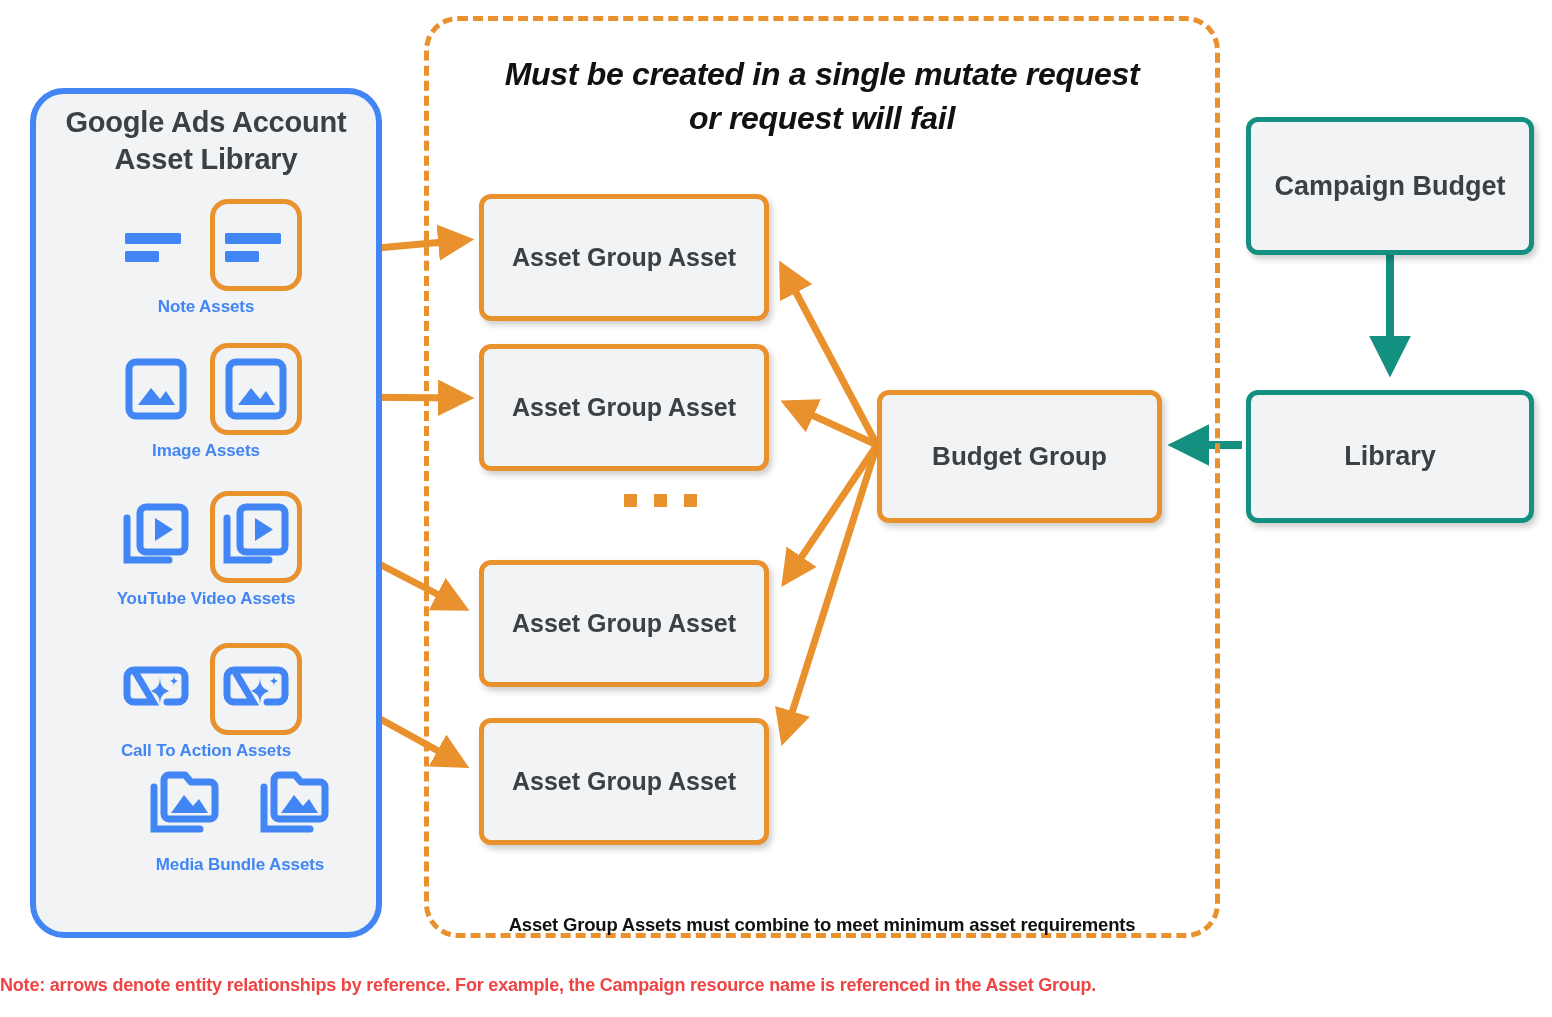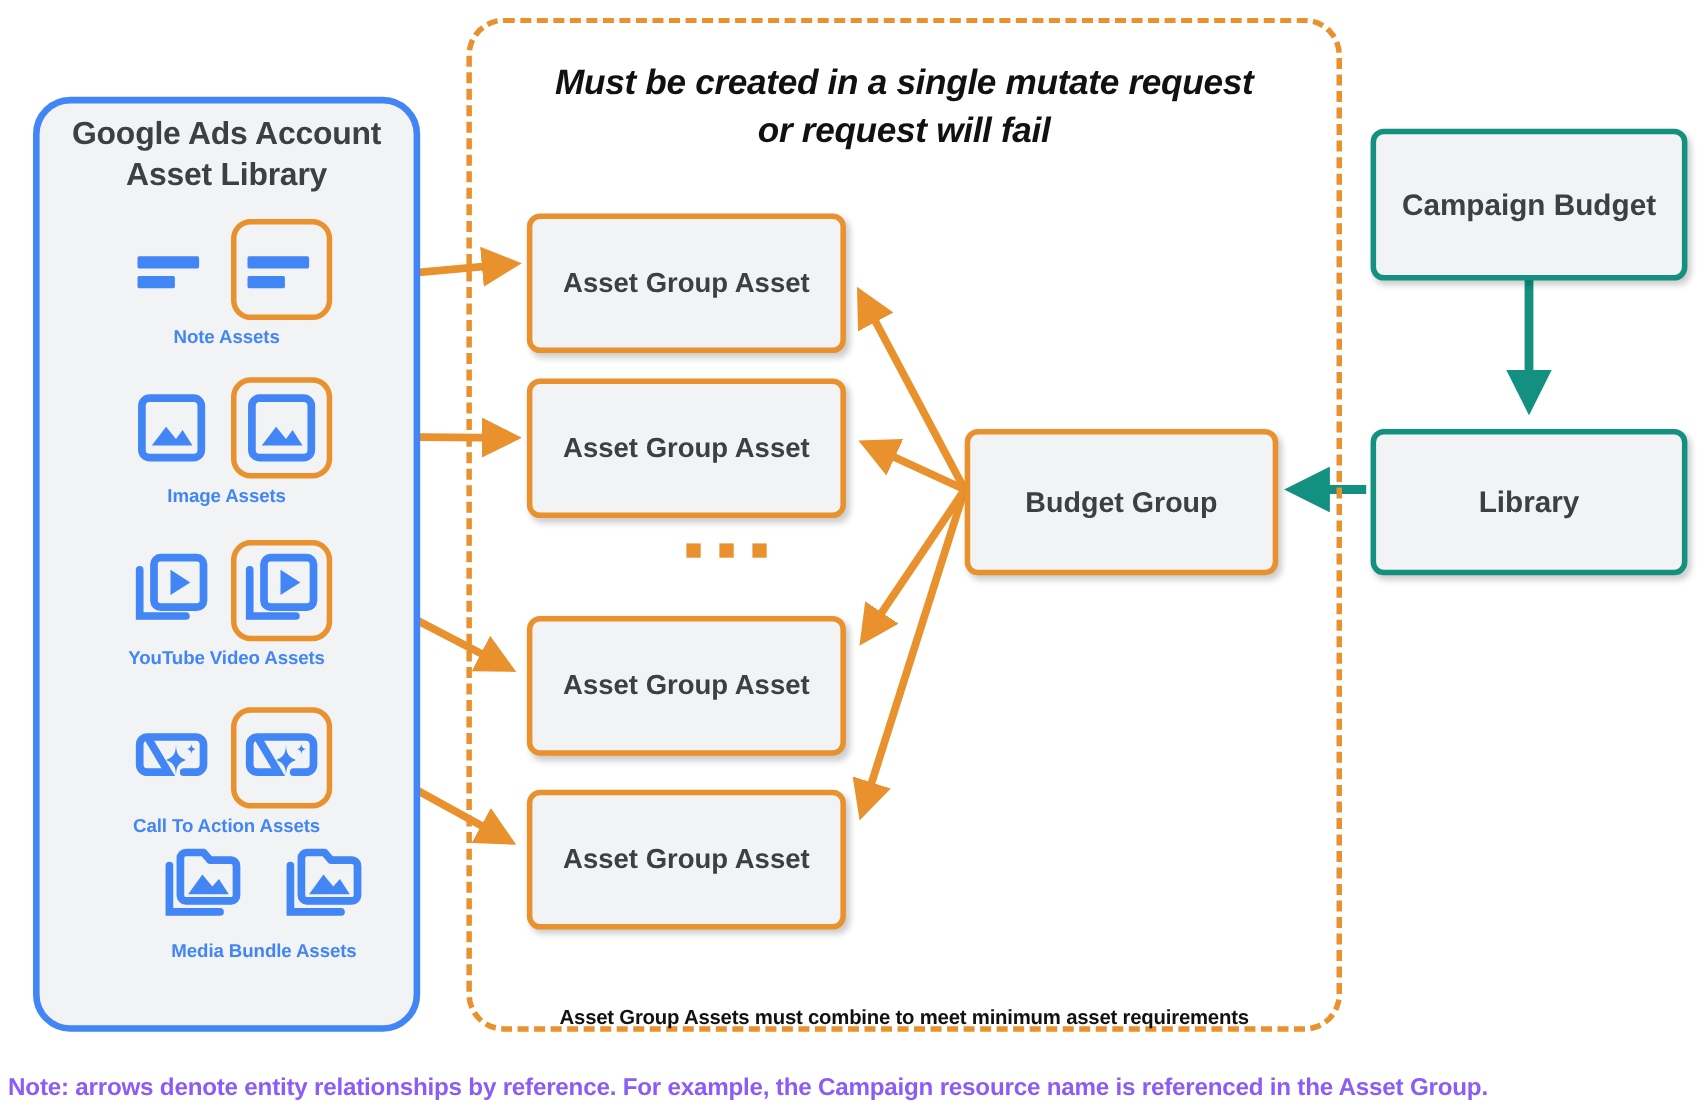--- a/index.html
+++ b/index.html
@@ -68,22 +68,22 @@
   .asset-group-node{left:877px;top:378px;width:285px;height:133px;font-size:26px;}
   .campaign-budget{left:1246px;top:105px;width:288px;height:138px;font-size:27px;}
   .campaign{left:1246px;top:378px;width:288px;height:133px;font-size:27px;}
 
   
   .ellipsis{position:absolute;left:624px;top:494px;display:flex;gap:17px;}
   .ellipsis span{width:13px;height:13px;background:#e8912d;display:block;}
 
   
   .bottom-note{
-    position:absolute;left:0px;top:975px;width:1360px;text-align:center;
-    font-size:22px;font-weight:bold;color:#8b5cf6;letter-spacing:-0.2px;
+    position:absolute;left:0px;top:975px;width:1360px;
+    font-size:18px;font-weight:bold;color:#ef4444;letter-spacing:-0.2px;
   }
 </style>
 </head>
 <body>
 
 <div id="stage">
 
   <svg id="wires" viewBox="0 0 1552 1017">
     <defs>
       <marker id="ar-o" markerWidth="5.2" markerHeight="5.2" refX="4.0" refY="2.6" orient="auto">

